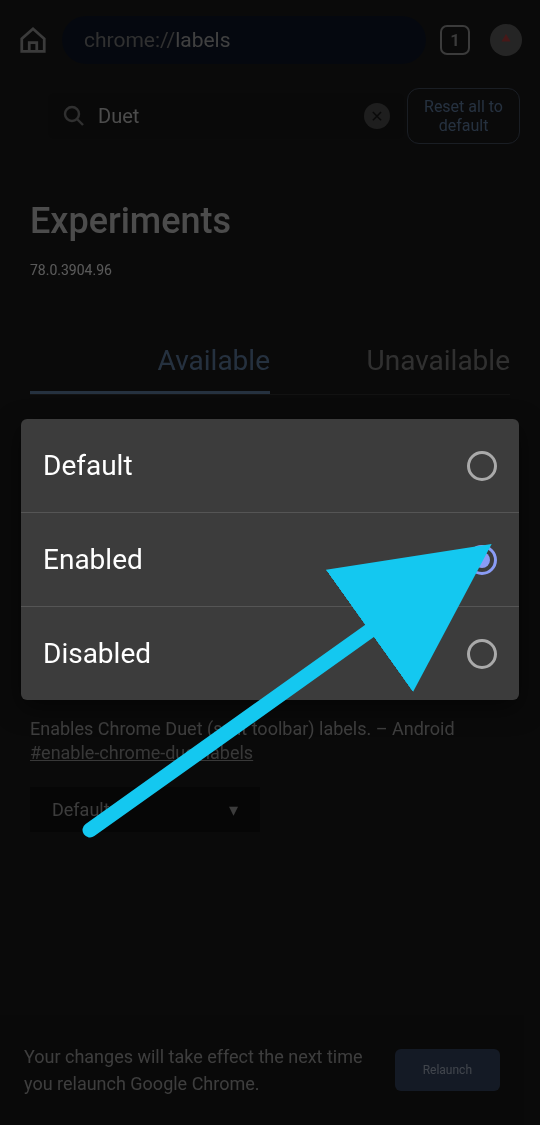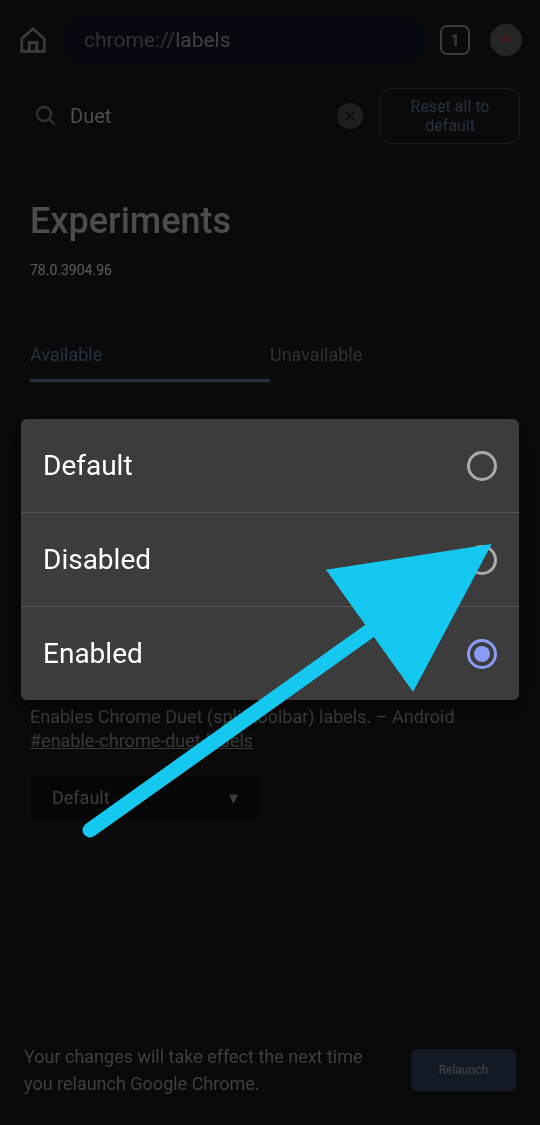--- a/index.html
+++ b/index.html
@@ -67,20 +67,21 @@
       margin-left: 6px;
     }
     .menu-icon svg {
       color: #c44;
     }
     .search-row {
       display: flex;
       align-items: center;
       padding: 8px 20px;
       gap: 3px;
+      margin-left: 28px;
     }
     .search-box {
       flex: 1;
       background: #1a1a1a;
       border-radius: 6px;
       display: flex;
       align-items: center;
       padding: 10px 14px;
       gap: 12px;
     }
@@ -129,23 +130,23 @@
       font-size: 14px;
       padding: 0 30px;
     }
     .tabs {
       display: flex;
       margin: 52px 30px 0;
       border-bottom: 1px solid #333;
     }
     .tab {
       flex: 1;
-      text-align: left;
+      text-align: right;
       padding: 14px 0;
-      font-size: 18px;
+      font-size: 28px;
       color: #8a8a8a;
     }
     .tab.active {
       color: #6b8bb5;
       border-bottom: 3px solid #6b8bb5;
     }
     .flag-entry {
       padding: 0 30px;
       margin-top: 320px;
     }
@@ -167,21 +168,21 @@
       width: 230px;
       font-size: 18px;
       display: flex;
       justify-content: space-between;
       align-items: center;
     }
     .bottom-bar {
       position: absolute;
       bottom: 0;
       left: 0;
-      right: 0;
+      right: 16px;
       background: #1a1a1a;
       padding: 28px 24px;
       display: flex;
       align-items: center;
       gap: 18px;
       justify-content: center;
     }
     .relaunch-text {
       color: #b0b0b0;
       font-size: 18px;
@@ -302,26 +303,26 @@
     <div class="relaunch-btn">Relaunch</div>
   </div>
 </div>
 
 <div class="popup">
   <div class="popup-option">
     <span class="popup-label">Default</span>
     <span class="radio"></span>
   </div>
   <div class="popup-option">
+    <span class="popup-label">Enabled</span>
+    <span class="radio selected"></span>
+  </div>
+  <div class="popup-option">
     <span class="popup-label">Disabled</span>
     <span class="radio"></span>
-  </div>
-  <div class="popup-option">
-    <span class="popup-label">Enabled</span>
-    <span class="radio selected"></span>
   </div>
 </div>
 
 <svg class="arrow-overlay" width="540" height="1125">
   <defs>
     <marker id="ah" markerWidth="10" markerHeight="10" refX="7" refY="5" orient="auto">
       <path d="M0,0 L10,5 L0,10 Z" fill="#14c8f0"></path>
     </marker>
   </defs>
   <line x1="90" y1="830" x2="455" y2="570" stroke="#14c8f0" stroke-width="15" stroke-linecap="round" marker-end="url(#ah)"></line>

